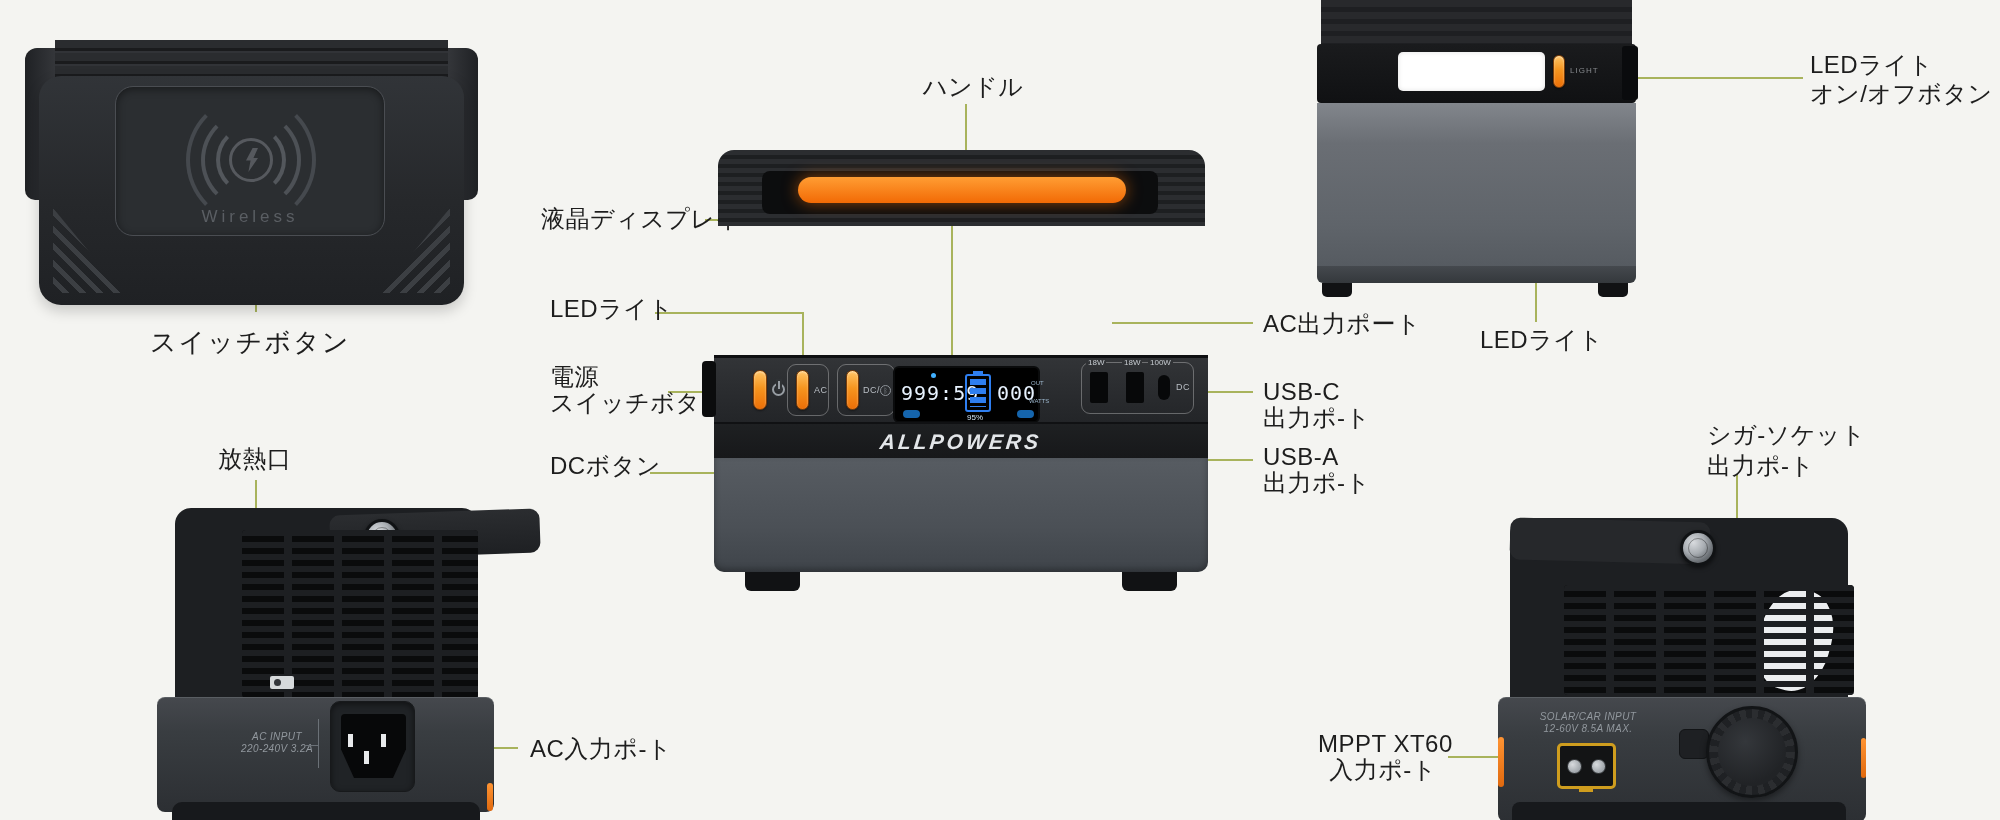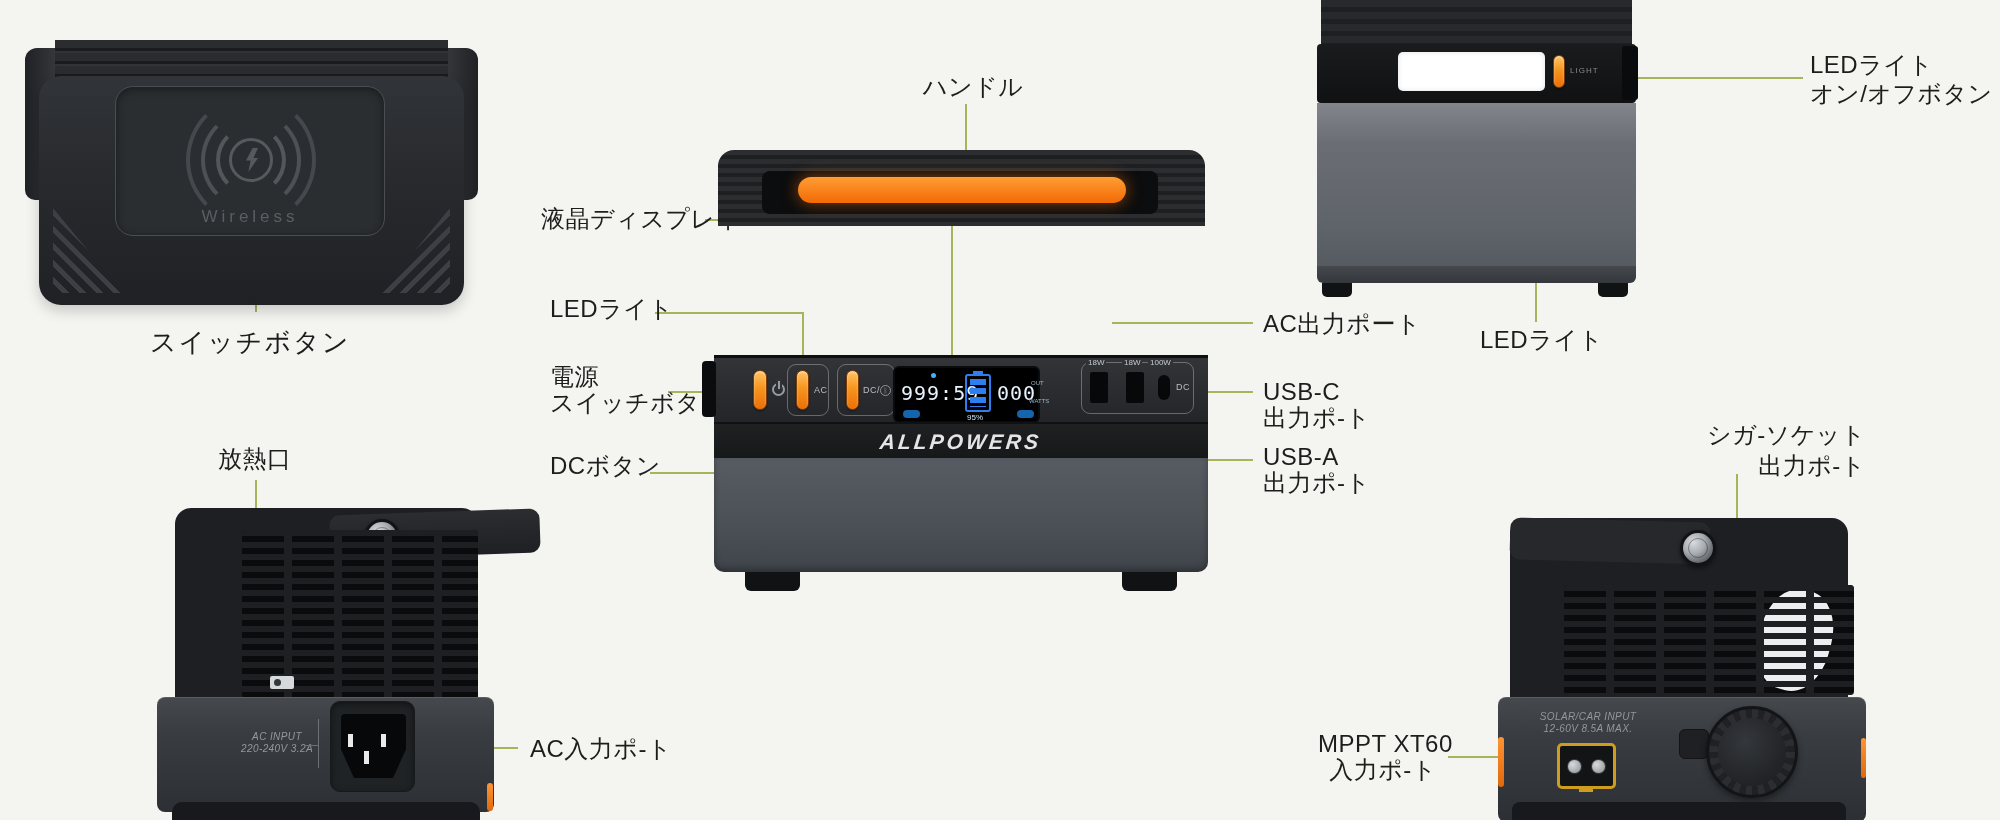--- a/index.html
+++ b/index.html
@@ -10,21 +10,21 @@
     font-family: "Liberation Sans", "DejaVu Sans", sans-serif;
   }
   .abs { position: absolute; }
   svg.leaders { position:absolute; left:0; top:0; width:2000px; height:820px; pointer-events:none; }
   .callout {
     position: absolute; color: #1d1d1d; font-size: 24px; line-height: 26px;
     letter-spacing: 0.5px; white-space: nowrap; font-weight: 500;
   }
   .callout span { display: block; }
   .lh29 { line-height: 29px; }
-  .lh31 { line-height: 31px; text-align: right; }
+  .lh31 { line-height: 31px; }
   .big { font-size: 26px; letter-spacing: 2px; }
   
   .opill {
     position:absolute;
     background: linear-gradient(180deg,#ffc465,#f6951f 45%,#ec6f07);
     border: 1px solid #7c3c06; border-radius: 8px;
     box-shadow: inset 0 1px 2px rgba(255,255,255,.55), 0 1px 2px rgba(0,0,0,.4);
   }
   .screw {
     position:absolute; border-radius:50%;

